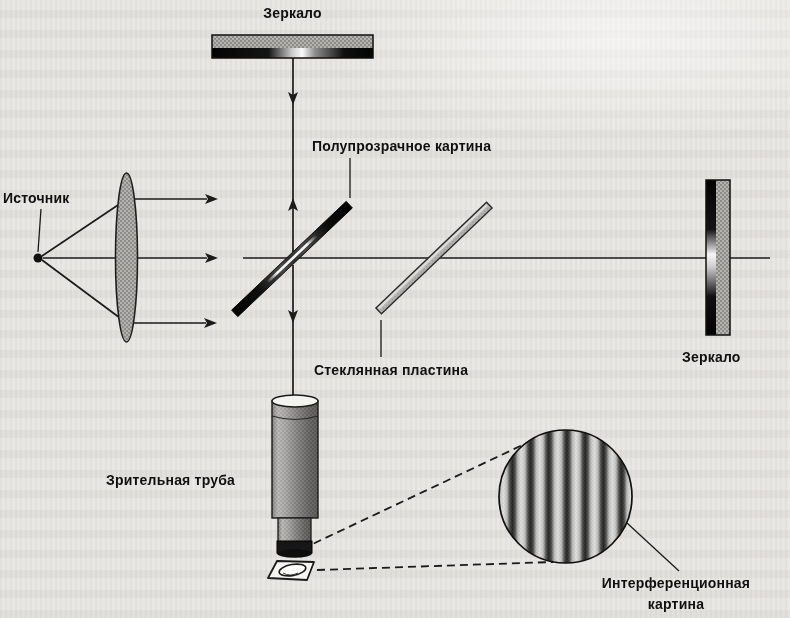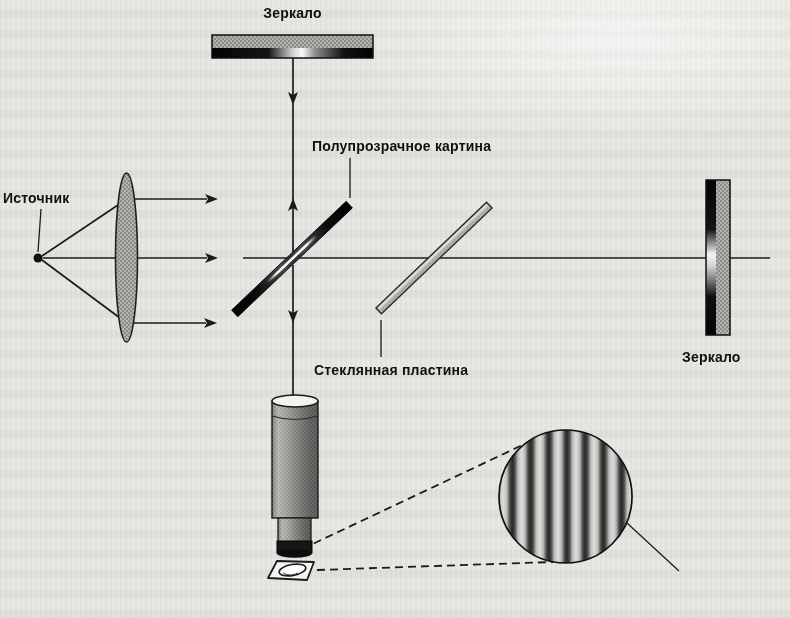--- a/index.html
+++ b/index.html
@@ -183,15 +183,20 @@
   <div class="lbl center" id="lbl-top-mirror">Зеркало</div>
 
   <div class="lbl" id="lbl-beamsplitter">Полупрозрачное картина</div>
 
   <div class="lbl" id="lbl-source">Источник</div>
 
   <div class="lbl" id="lbl-glass-plate">Стеклянная пластина</div>
 
   <div class="lbl" id="lbl-right-mirror">Зеркало</div>
 
-
+  <div class="lbl" id="lbl-telescope">Зрительная труба</div>
+
+  <div class="lbl center" id="lbl-interference">
+    <span style="display:block">Интерференционная</span>
+    <span style="display:block">картина</span>
+  </div>
 
 </div>
 
 </body></html>

